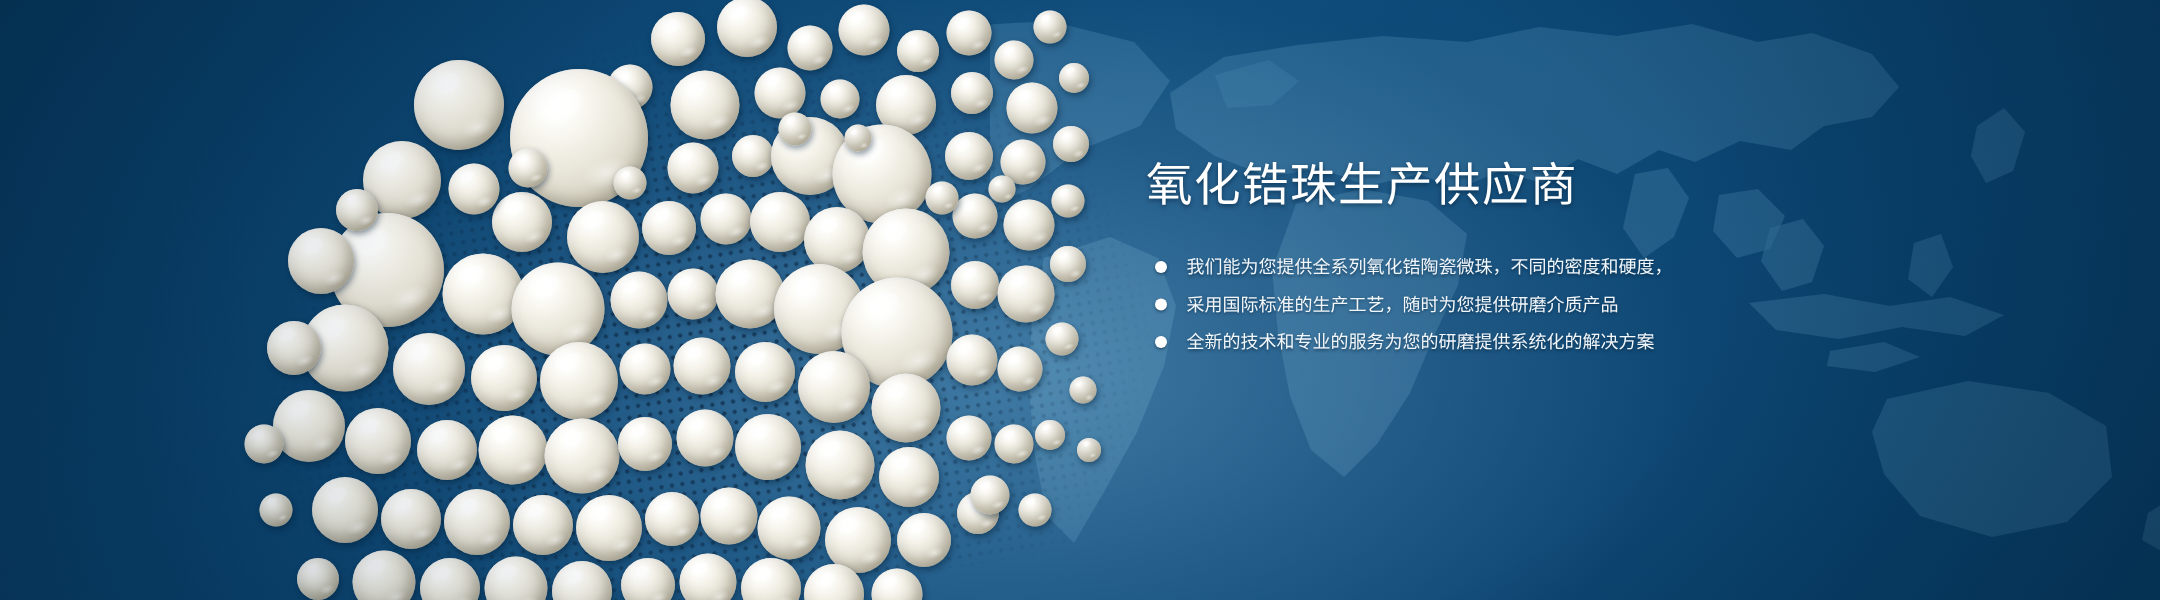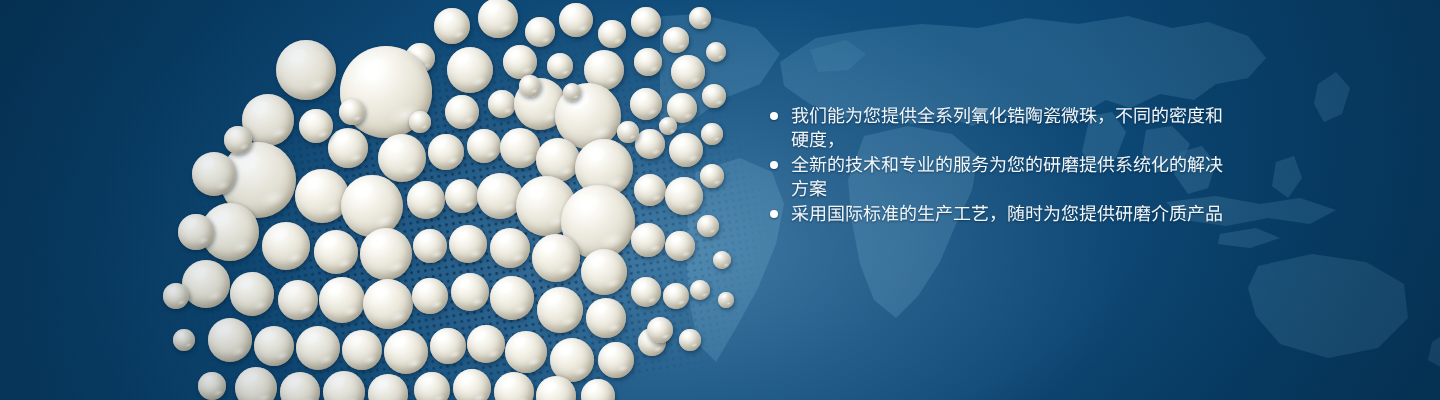--- a/index.html
+++ b/index.html
@@ -93,21 +93,21 @@
   }
   #title{
     font-size:31px;line-height:40px;letter-spacing:1px;
     font-weight:400;color:#ffffff;
     text-shadow:0 1px 3px rgba(2,28,50,.55);
     margin:0 0 22px 0;white-space:nowrap;
   }
   .bullets{list-style:none;margin:0;padding:0;}
   .bullet{
     position:relative;padding-left:27px;
-    font-size:18px;line-height:24px;
+    font-size:12px;line-height:24px;
     color:#f2f7fb;
     text-shadow:0 1px 2px rgba(2,28,50,.55);
     margin-bottom:1px;
   }
   .dot{
     position:absolute;left:6px;top:8px;
     width:8px;height:8px;border-radius:50%;
     background:#ffffff;
     box-shadow:0 1px 2px rgba(2,24,44,.5);
   }
@@ -269,29 +269,30 @@
       <div class="bead flat" style="left:718px;top:292px;width:16px;height:16px;"></div>
       <div class="bead flat" style="left:519px;top:75px;width:22px;height:22px;"></div>
       <div class="bead flat" style="left:563px;top:83px;width:18px;height:18px;"></div>
       <div class="bead flat" style="left:617px;top:121px;width:22px;height:22px;"></div>
       <div class="bead flat" style="left:659px;top:117px;width:18px;height:18px;"></div>
     </div>
 
   <div class="bg-vignette"></div>
 
   <div id="copy">
+    <h1 id="title">氧化锆珠生产供应商</h1>
     <ul class="bullets">
       <li class="bullet">
         <span class="dot"></span>
         <span class="ln">我们能为您提供全系列氧化锆陶瓷微珠，不同的密度和硬度，</span>
       </li>
       <li class="bullet">
         <span class="dot"></span>
-        <span class="ln">全新的技术和专业的服务为您的研磨提供系统化的解决方案</span>
+        <span class="ln">采用国际标准的生产工艺，随时为您提供研磨介质产品</span>
       </li>
       <li class="bullet">
         <span class="dot"></span>
-        <span class="ln">采用国际标准的生产工艺，随时为您提供研磨介质产品</span>
+        <span class="ln">全新的技术和专业的服务为您的研磨提供系统化的解决方案</span>
       </li>
     </ul>
   </div>
 
 </div>
 
 </body></html>

